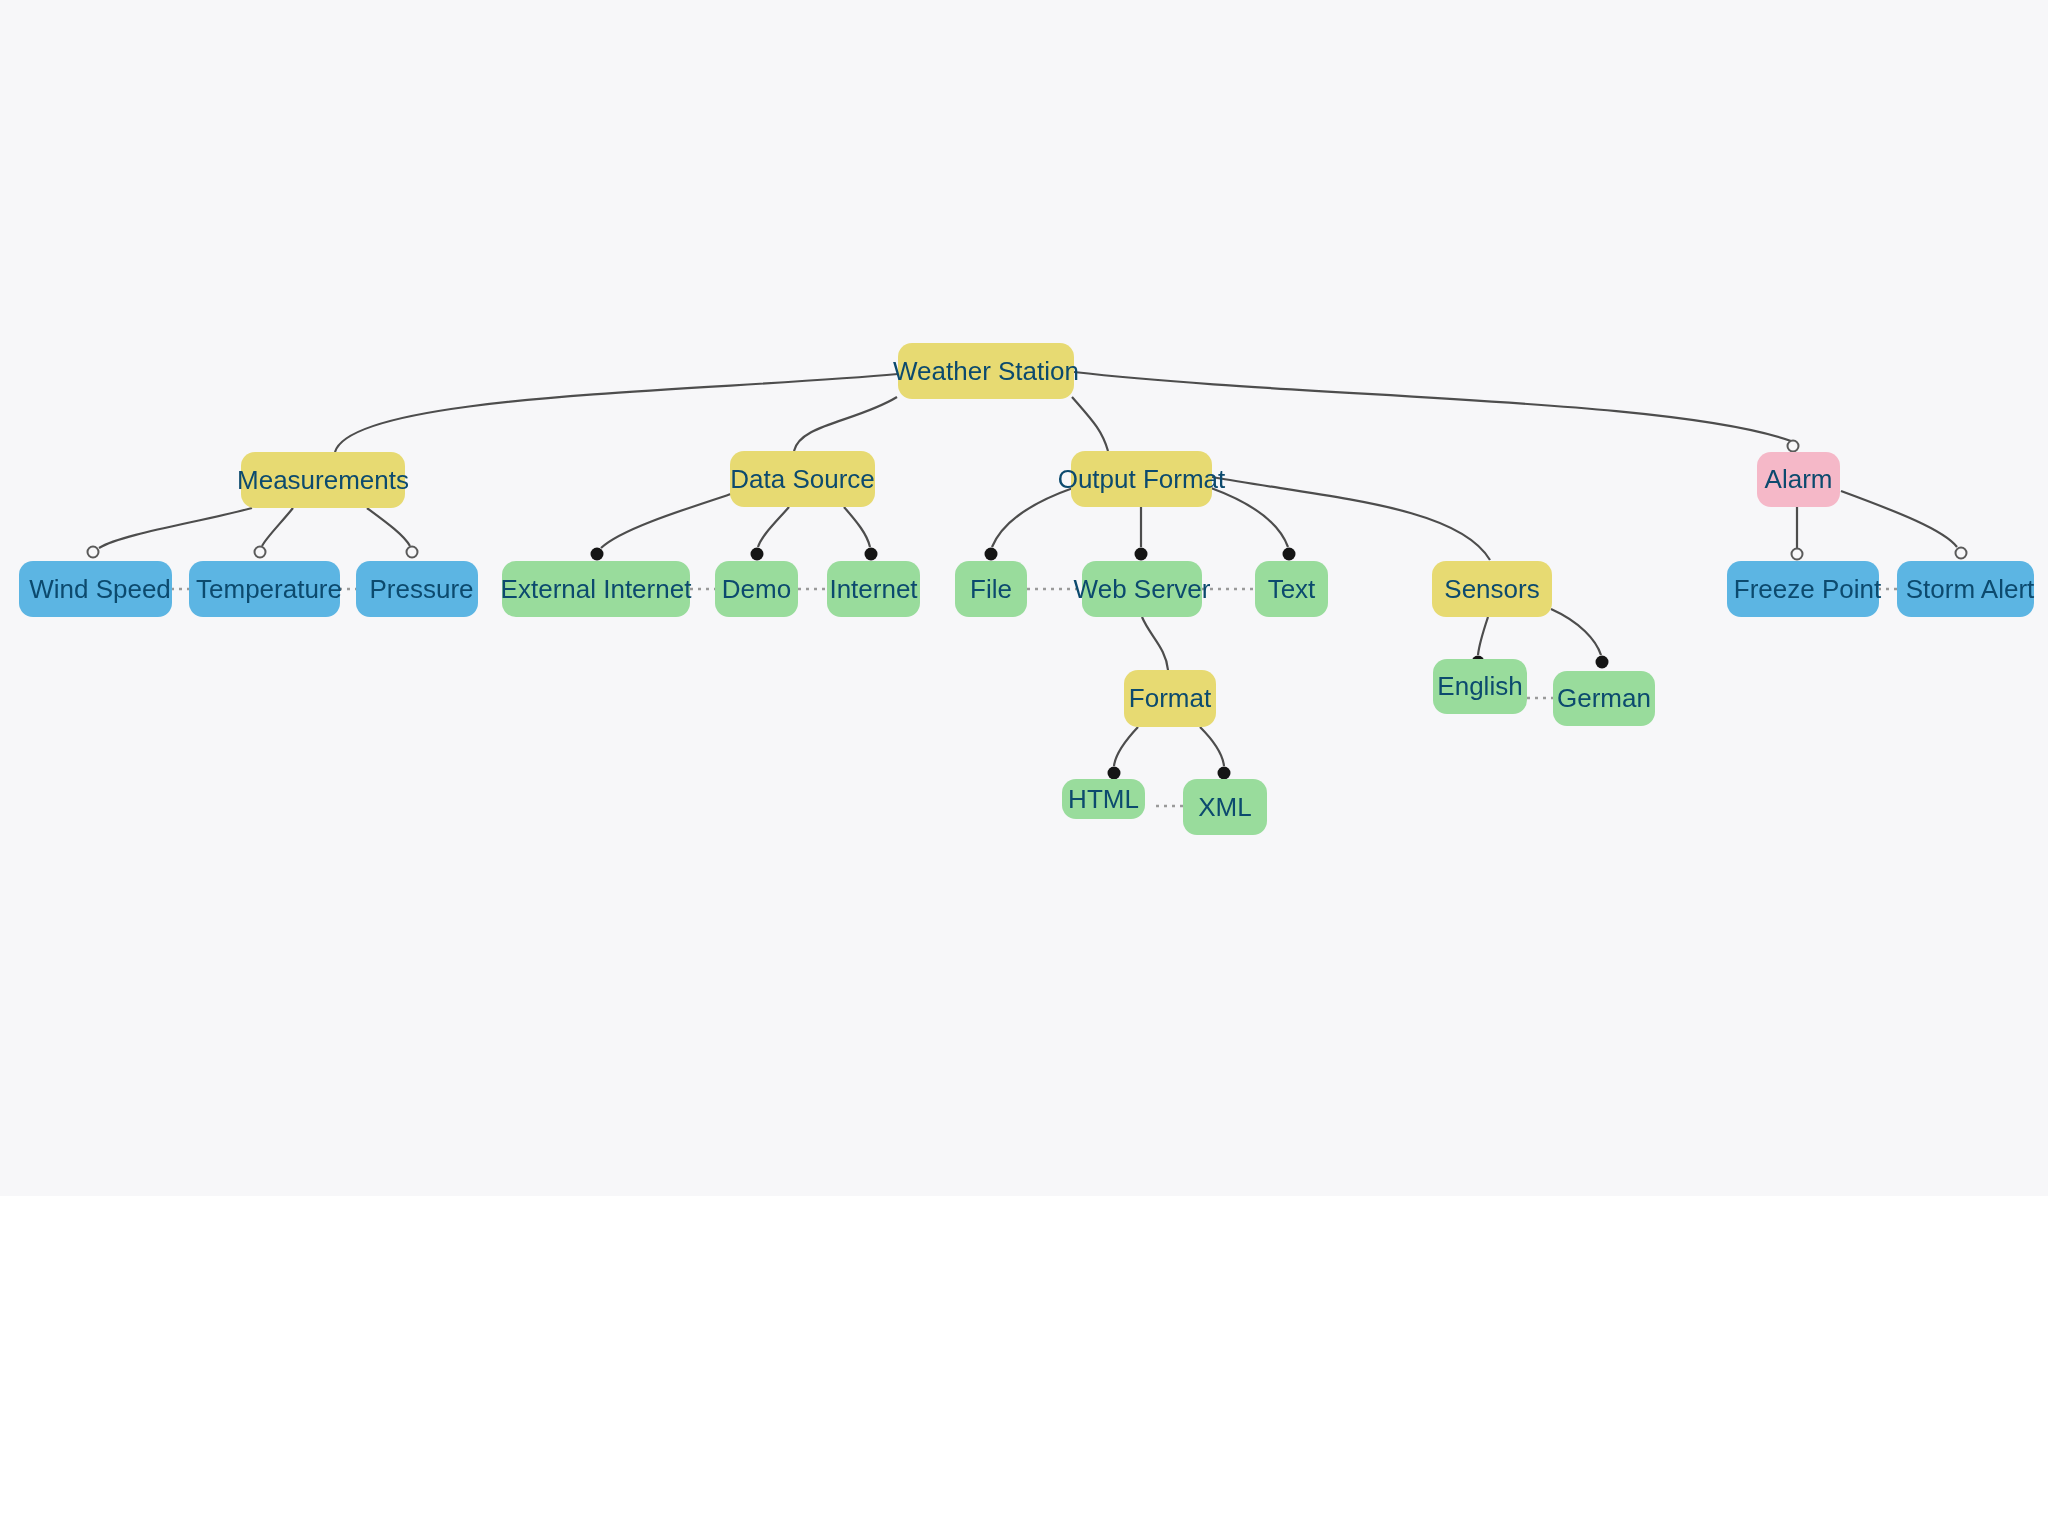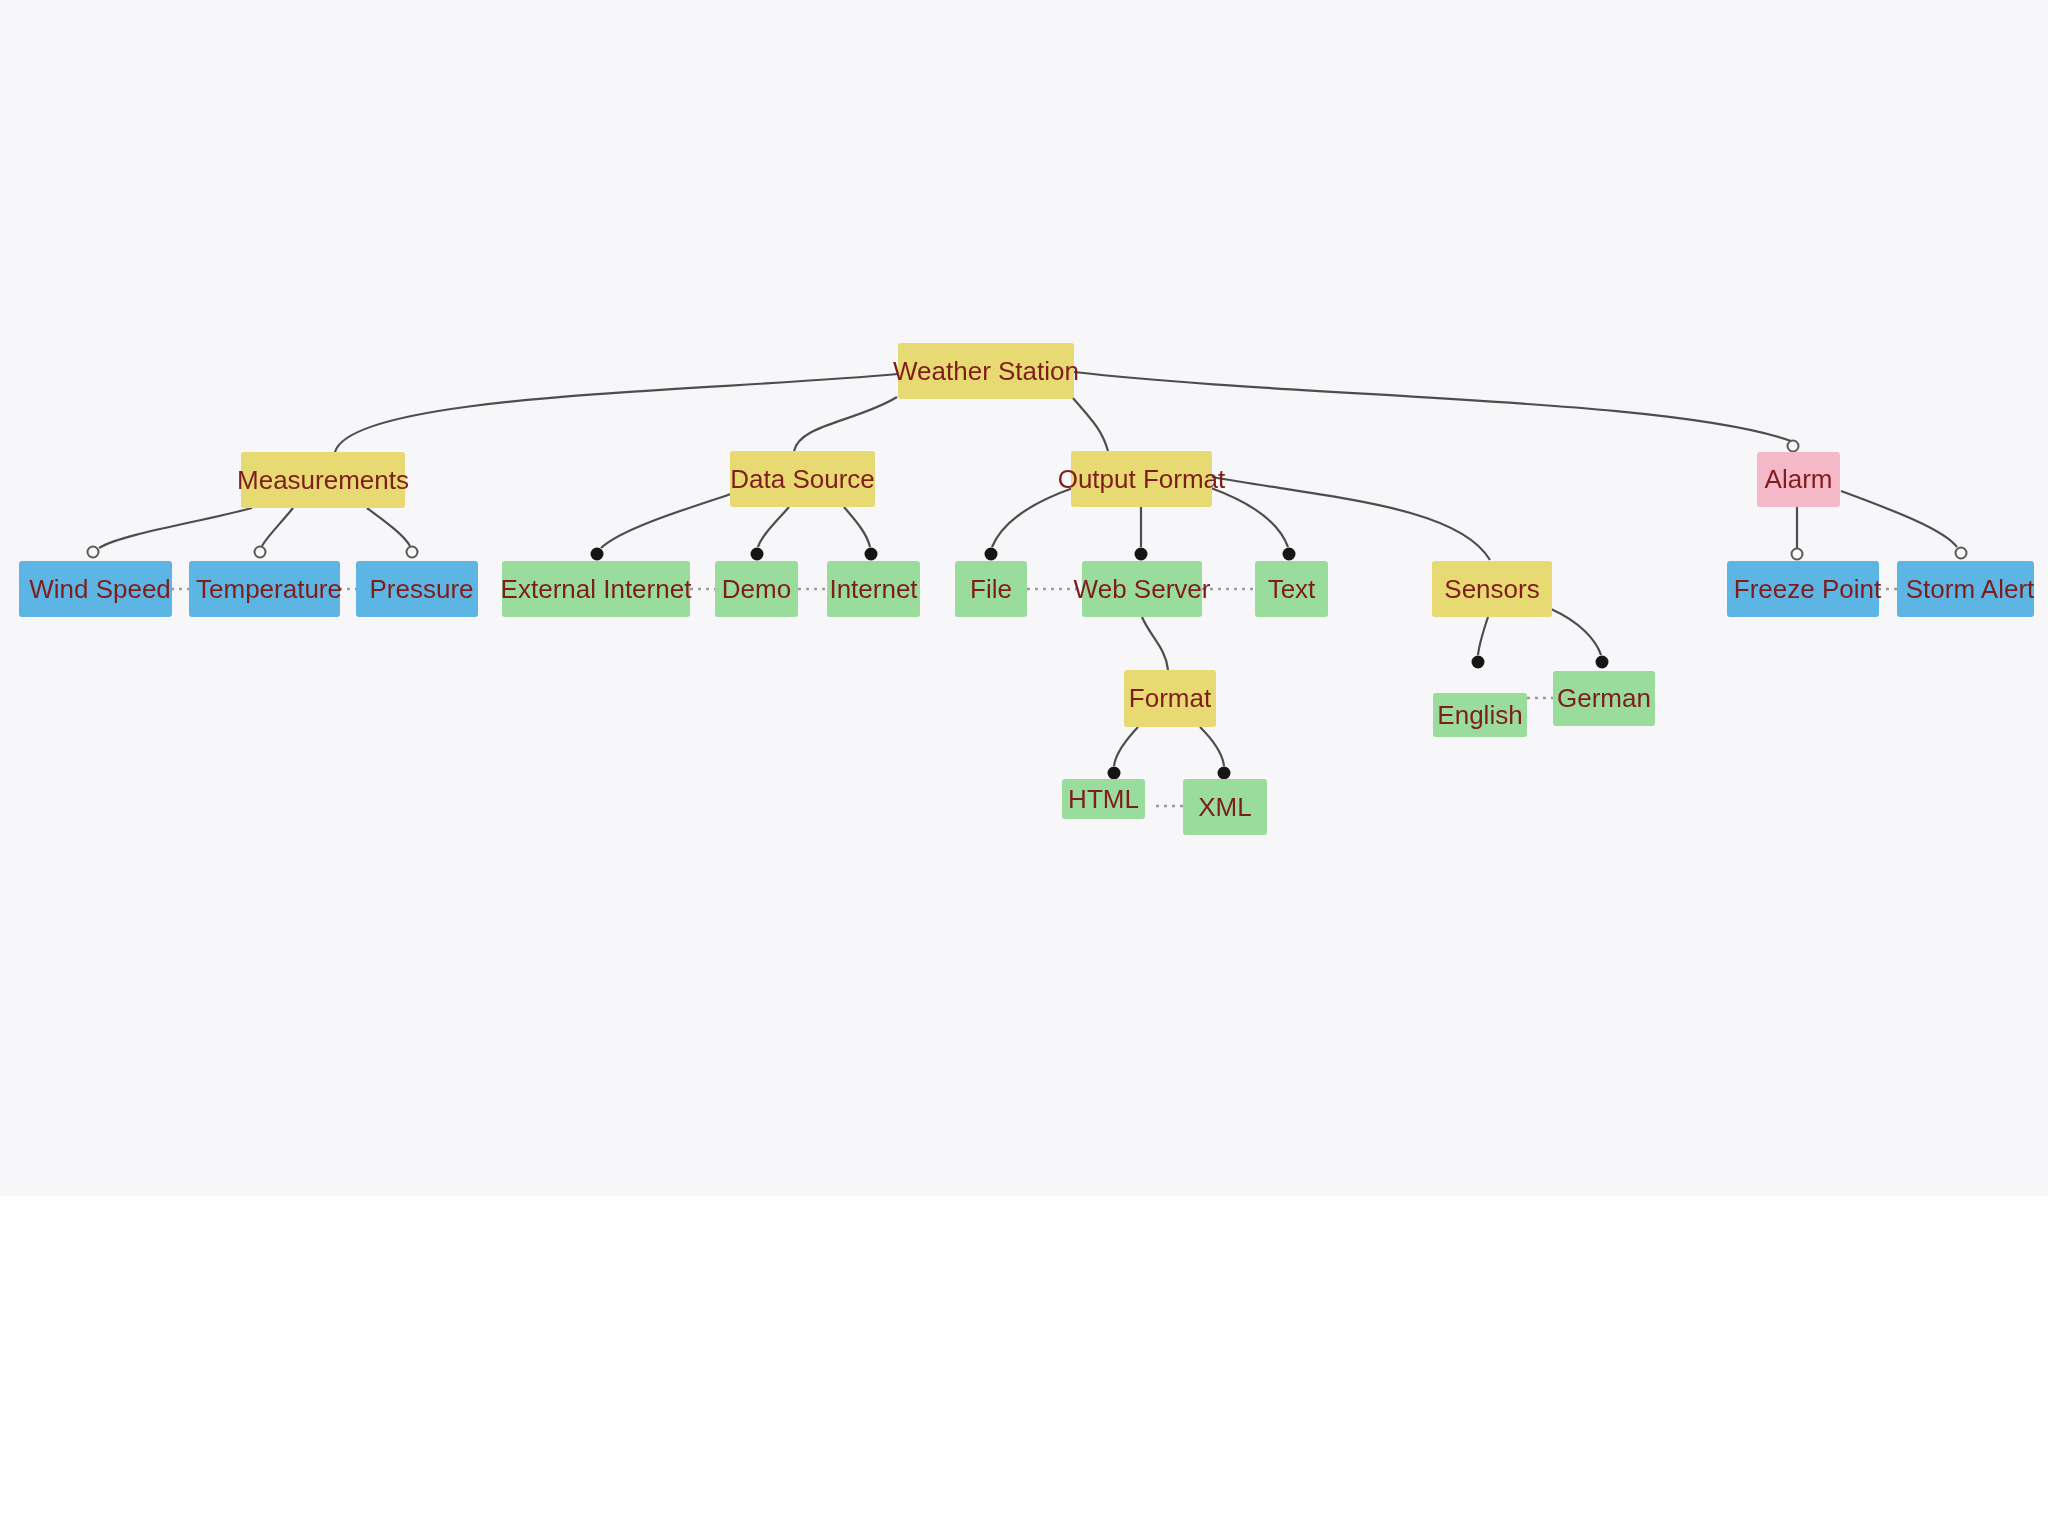--- a/index.html
+++ b/index.html
@@ -3,21 +3,21 @@
 <meta charset="utf-8">
 <style>
   html,body{margin:0;padding:0;}
   body{width:2048px;height:1536px;background:#ffffff;overflow:hidden;
        font-family:"Liberation Sans",sans-serif;}
   #screen{position:relative;width:2048px;height:1536px;background:#ffffff;}
   .diagram-area{position:absolute;left:0;top:0;width:2048px;height:1196px;
                 background:var(--bg,#f7f7f9);}
   .edges-svg{position:absolute;left:0;top:0;width:2048px;height:1536px;}
   .node{position:absolute;display:flex;align-items:center;justify-content:center;
-        font-size:26px;color:#7f1d1d;border-radius:3px;white-space:nowrap;
+        font-size:26px;color:#0c4a6e;border-radius:14px;white-space:nowrap;
         letter-spacing:0px;}
   .yellow{background:var(--yellow,#e7da72);}
   .green {background:var(--green,#99dc9c);}
   .blue  {background:var(--blue,#5cb5e3);padding-left:9px;}
   .pink  {background:var(--pink,#f5b8c8);}
   .footer{position:absolute;left:0;top:1196px;width:2048px;height:340px;background:#ffffff;}
 </style>
 </head>
 <body>
 
@@ -94,21 +94,21 @@
     <div class="node green" style="left:715px;top:561px;width:83px;height:56px">Demo</div>
     <div class="node green" style="left:827px;top:561px;width:93px;height:56px">Internet</div>
     <div class="node green" style="left:955px;top:561px;width:72px;height:56px">File</div>
     <div class="node green" style="left:1082px;top:561px;width:120px;height:56px">Web Server</div>
     <div class="node green" style="left:1255px;top:561px;width:73px;height:56px">Text</div>
     <div class="node yellow" style="left:1432px;top:561px;width:120px;height:56px">Sensors</div>
     <div class="node blue" style="left:1727px;top:561px;width:143px;height:56px">Freeze Point</div>
     <div class="node blue" style="left:1897px;top:561px;width:128px;height:56px">Storm Alert</div>
 
     <div class="node yellow" style="left:1124px;top:670px;width:92px;height:57px">Format</div>
-    <div class="node green" style="left:1433px;top:693px;width:94px;height:44px">English</div>
+    <div class="node green" style="left:1433px;top:659px;width:94px;height:55px">English</div>
     <div class="node green" style="left:1553px;top:671px;width:102px;height:55px">German</div>
 
     <div class="node green" style="left:1062px;top:779px;width:83px;height:40px">HTML</div>
     <div class="node green" style="left:1183px;top:779px;width:84px;height:56px">XML</div>
   </div>
 
   <div class="footer">
     
     
     

